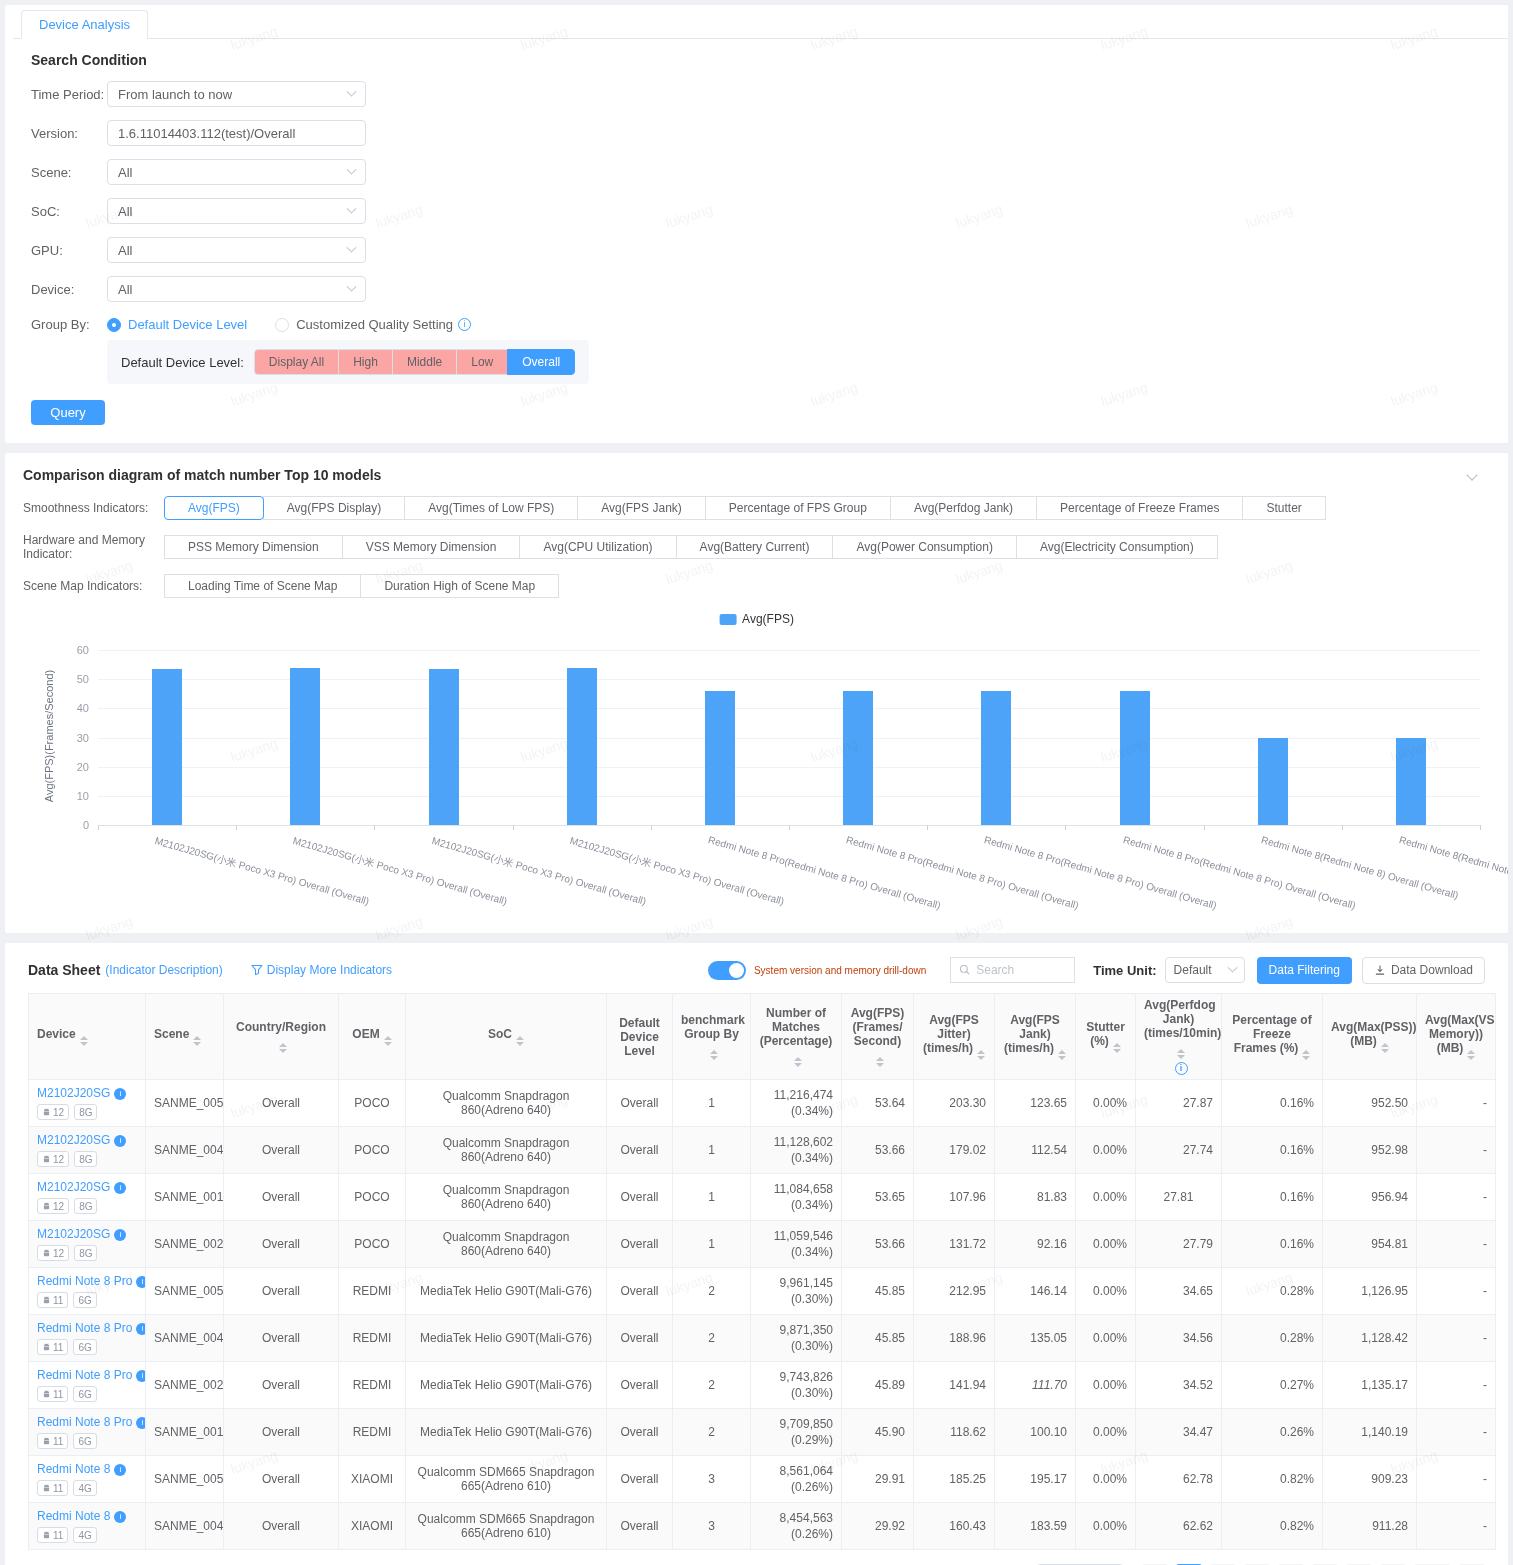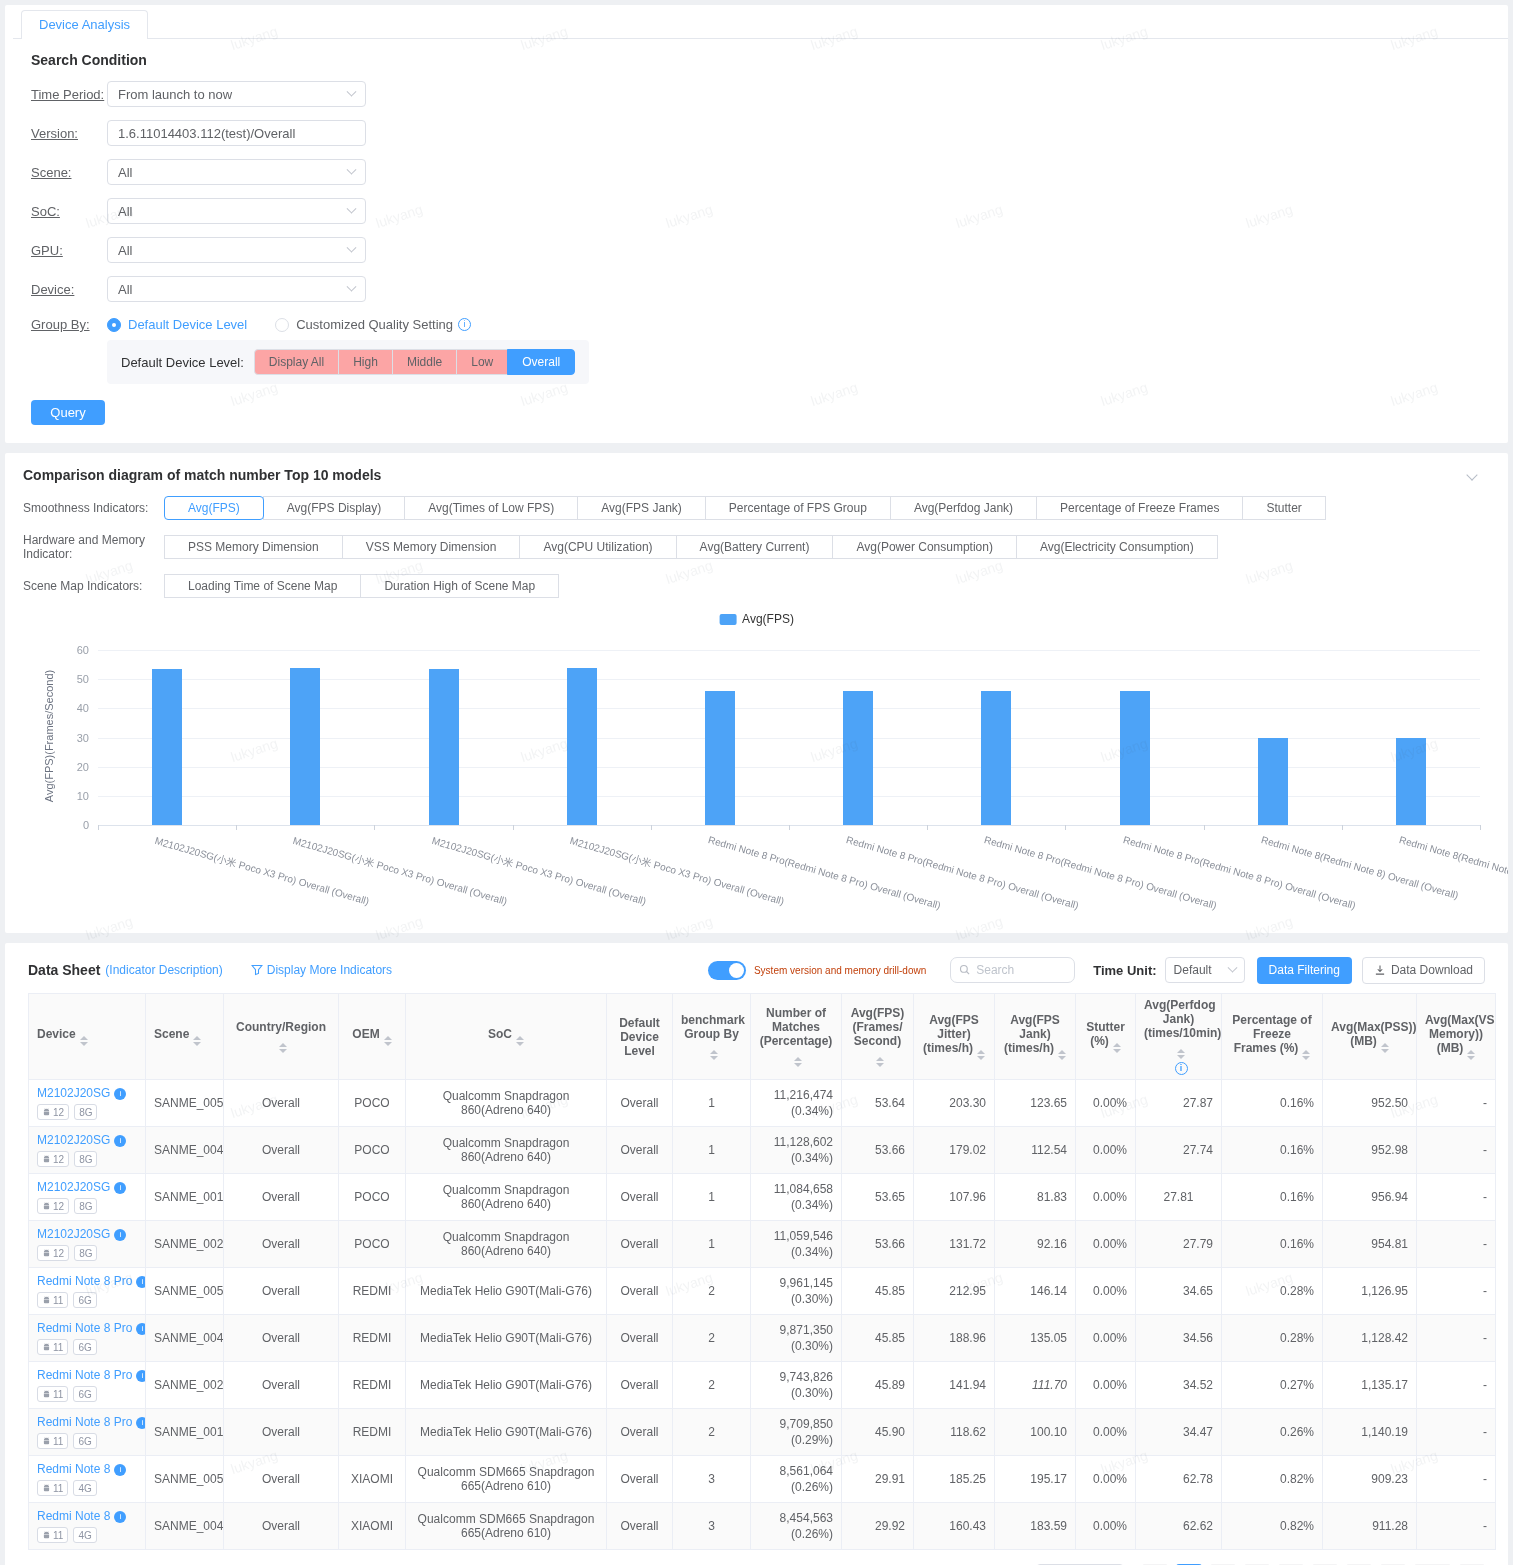--- a/index.html
+++ b/index.html
@@ -17,21 +17,21 @@
   #panel3 { margin-top:10px; padding:12px 23px 14px 23px; height:650px; }
 
   
   .tabbar { height:34px; border-bottom:1px solid #e4e7ed; position:relative; }
   .tab { position:absolute; left:8px; top:5px; height:29px; line-height:28px; padding:0 17px; background:#fff;
          border:1px solid #e4e7ed; border-bottom:none; border-radius:4px 4px 0 0; color:#409eff; font-size:13px; }
 
   
   .sc-title { font-size:14px; font-weight:bold; color:#303133; margin:13px 0 0 18px; }
   .f-row { display:flex; align-items:center; margin:13px 0 0 18px; height:26px; }
-  .f-label { width:76px; font-size:13px; color:#606266; flex-shrink:0;text-decoration:underline; }
+  .f-label { width:76px; font-size:13px; color:#606266; flex-shrink:0; }
   .sel, .inp { width:259px; height:26px; border:1px solid #dcdfe6; border-radius:4px; background:#fff;
                display:flex; align-items:center; padding:0 10px; font-size:13px; color:#606266; }
   .sel { justify-content:space-between; }
   .inp { font-family:"Liberation Sans",sans-serif; }
   .chev { width:7px; height:7px; border-right:1.4px solid #c0c4cc; border-bottom:1.4px solid #c0c4cc;
           transform:rotate(45deg) translate(-2px,-2px); flex-shrink:0; }
   .gb-row { display:flex; align-items:center; margin:15px 0 0 18px; }
   .radio-opt { display:flex; align-items:center; margin-right:28px; }
   .radio { width:14px; height:14px; border-radius:50%; border:1px solid #dcdfe6; background:#fff; position:relative; margin-right:7px; flex-shrink:0; }
   .radio.on { border-color:#409eff; background:#409eff; }
@@ -77,21 +77,21 @@
   
   .ds-toolbar { display:flex; align-items:center; height:30px; }
   .ds-title { font-size:14px; font-weight:bold; color:#303133; }
   .ds-link { font-size:12px; color:#409eff; margin-left:5px; cursor:pointer; }
   .ds-more { display:flex; align-items:center; margin-left:28px; cursor:pointer; }
   .ds-more span { font-size:12px; color:#409eff; margin-left:4px; }
   .ds-right { margin-left:auto; display:flex; align-items:center; }
   .toggle { width:38px; height:19px; border-radius:10px; background:#409eff; position:relative; cursor:pointer; flex-shrink:0; }
   .toggle::after { content:''; position:absolute; right:2px; top:2px; width:15px; height:15px; border-radius:50%; background:#fff; }
   .toggle-lab { font-size:10px; color:#c2410c; margin:0 24px 0 8px; }
-  .search-box { width:125px; height:26px; border:1px solid #dcdfe6; border-radius:7px; display:flex; align-items:center; padding:0 8px; }
+  .search-box { width:125px; height:26px; border:1px solid #dcdfe6; border-radius:0; display:flex; align-items:center; padding:0 8px; }
   .search-box input { border:none; outline:none; width:90px; font-size:12px; color:#606266; margin-left:5px; font-family:"Liberation Sans",sans-serif; }
   .search-box input::placeholder { color:#bfc4cc; }
   .tu-label { font-size:13px; font-weight:bold; color:#303133; margin:0 8px 0 18px; }
   .tu-sel { width:80px; height:26px; border:1px solid #dcdfe6; border-radius:4px; display:flex; align-items:center;
             justify-content:space-between; padding:0 8px; font-size:12px; color:#606266; }
   .btn-blue { height:27px; line-height:27px; padding:0 12px; background:#409eff; color:#fff; font-size:12px; border-radius:4px; margin-left:12px; cursor:pointer; }
   .btn-plain { height:27px; padding:0 11px; background:#fff; border:1px solid #dcdfe6; color:#606266; font-size:12px;
                border-radius:4px; margin-left:10px; display:flex; align-items:center; cursor:pointer; }
   .btn-plain span { margin-left:5px; }
 

